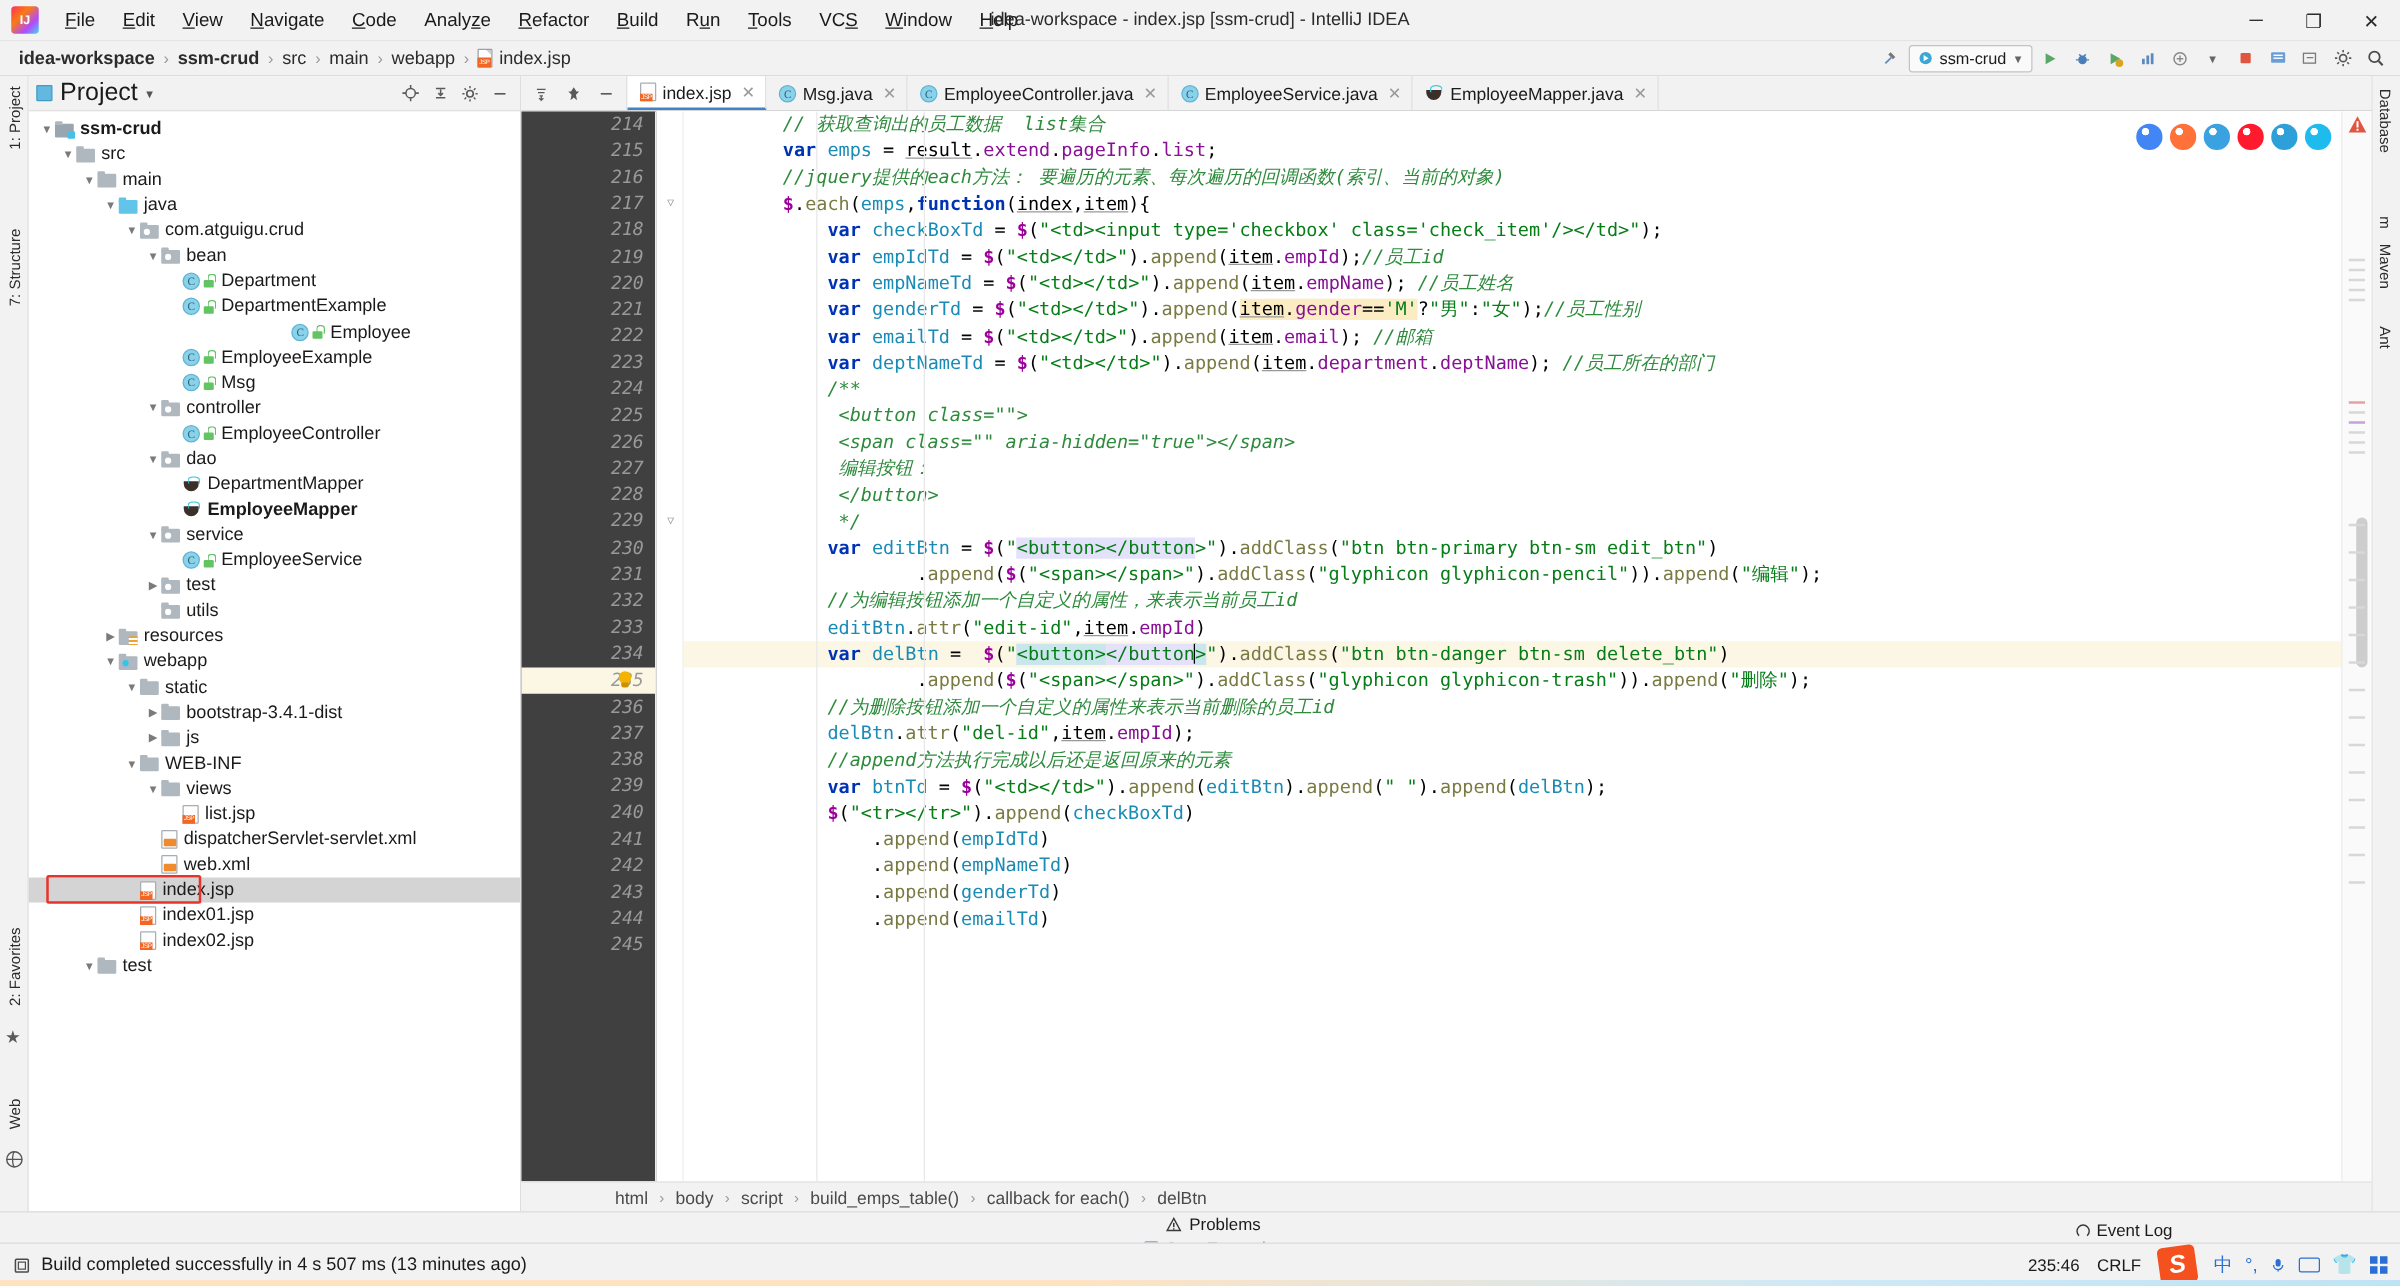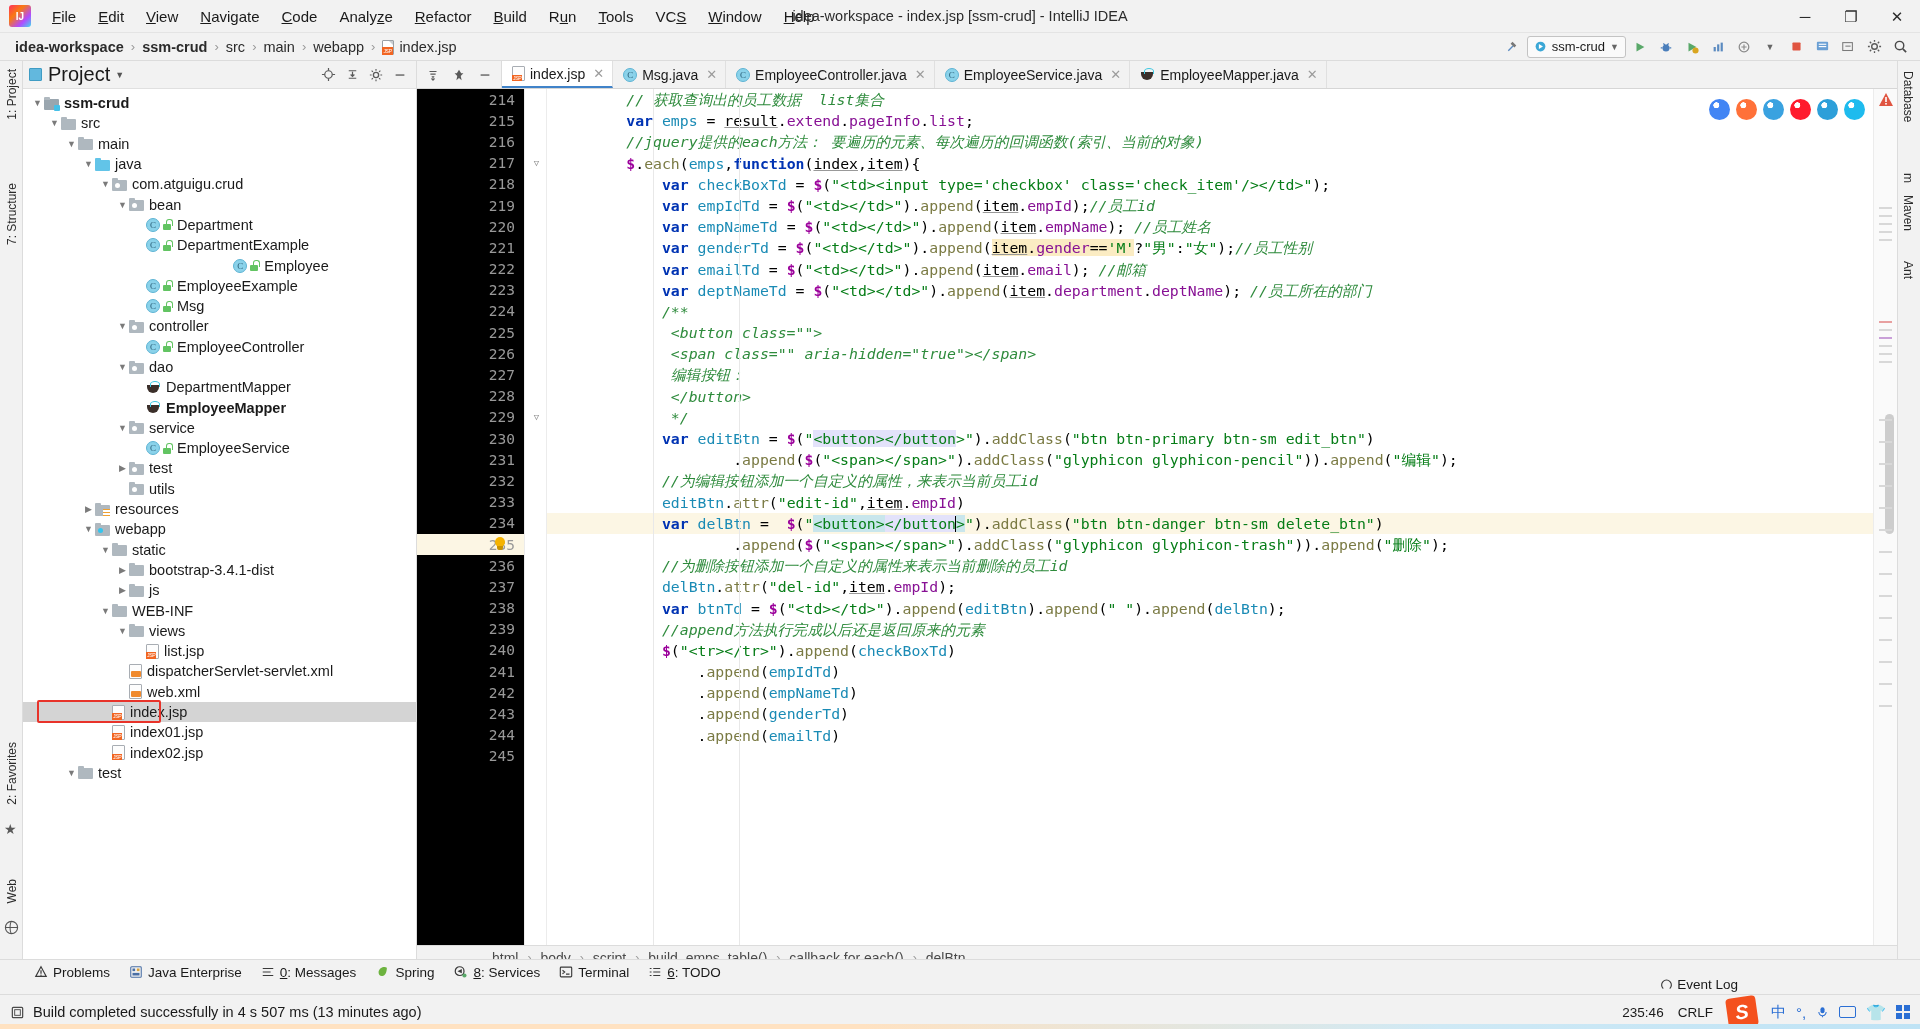--- a/index.html
+++ b/index.html
@@ -247,22 +247,23 @@
     content: ""; position: absolute; left: 1px; top: 4px; width: 12px; height: 8px;
     background: #3b2f2a; border-radius: 0 0 6px 6px;
   }
   .tab-mapper::after {
     content: ""; position: absolute; left: 4px; top: 0px; width: 8px; height: 5px;
     border: 1.6px solid #3ec7e0; border-radius: 50% 50% 0 0; border-bottom: none;
   }
 
   .code-wrap { flex: 1; display: flex; position: relative; overflow: hidden; background: #fff; }
   .gutter {
-    width: 108px; background: #000000; flex: none; position: relative;
+    width: 108px; background: #404040; flex: none; position: relative;
     border-right: 1px solid #ececec;
+    font-style: italic;
   }
   .gutter-line {
     height: 21.2px; display: flex; align-items: center; justify-content: flex-end;
     padding-right: 9px; font-size: 14.5px; color: #999999;
     font-family: "DejaVu Sans Mono", monospace; position: relative;
   }
   .gutter-line.cur { background: #fcf6e4; }
   .fold {
     position: absolute; right: -18px; top: 5px; width: 11px; height: 11px;
     color: #8c8c8c; font-size: 9px; line-height: 11px; text-align: center;
@@ -333,23 +334,23 @@
   
   .editor-crumbs {
     height: 24px; background: #f2f2f2; border-top: 1px solid #dcdcdc;
     display: flex; align-items: center; padding-left: 70px; font-size: 14px;
     color: #4a4a4a; gap: 4px;
   }
   .ec-sep { color: #9a9a9a; font-size: 12px; }
 
   
   .toolwin-bar {
-    position: absolute; left: 0; bottom: 45px; width: 1920px; height: 25px;
+    position: absolute; left: 0; bottom: 35px; width: 1920px; height: 25px;
     background: #f2f2f2; border-top: 1px solid #dcdcdc;
-    display: flex; align-items: center; padding-left: 28px; gap: 0px;
+    display: flex; align-items: center; padding-left: 28px; gap: 0px; flex-direction: column;
   }
   .tw {
     display: flex; align-items: center; gap: 5px; font-size: 13.5px; color: #1a1a1a;
     padding: 2px 13px 2px 6px; white-space: nowrap;
   }
   .tw u { text-decoration: underline; }
   .statusbar {
     position: absolute; left: 0; bottom: 0; width: 1920px; height: 35px;
     background: #f2f2f2; border-top: 1px solid #dcdcdc;
     display: flex; align-items: center; padding-left: 10px; font-size: 14.5px;
@@ -889,22 +890,22 @@
           <div class="cline">             <span class="cm">&lt;/button&gt;</span></div>
           <div class="cline">             <span class="cm">*/</span></div>
           <div class="cline">            <span class="kw">var</span> <span class="loc">editBtn</span> = <span class="dollar">$</span>(<span class="str">"<span class="sel-b">&lt;button&gt;&lt;/button</span>&gt;"</span>).<span class="fn">addClass</span>(<span class="str">"btn btn-primary btn-sm edit_btn"</span>)</div>
           <div class="cline">                    .<span class="fn">append</span>(<span class="dollar">$</span>(<span class="str">"&lt;span&gt;&lt;/span&gt;"</span>).<span class="fn">addClass</span>(<span class="str">"glyphicon glyphicon-pencil"</span>)).<span class="fn">append</span>(<span class="str">"编辑"</span>);</div>
           <div class="cline">            <span class="cm">//为编辑按钮添加一个自定义的属性，来表示当前员工id</span></div>
           <div class="cline">            <span class="loc">editBtn</span>.<span class="fn">attr</span>(<span class="str">"edit-id"</span>,<span class="param">item</span>.<span class="prop">empId</span>)</div>
           <div class="cline cur">            <span class="kw">var</span> <span class="loc">delBtn</span> =  <span class="dollar">$</span>(<span class="str">"<span class="sel-hl">&lt;button&gt;</span><span class="sel-b">&lt;/button</span><span class="caret"></span><span class="sel-hl">&gt;</span>"</span>).<span class="fn">addClass</span>(<span class="str">"btn btn-danger btn-sm delete_btn"</span>)</div>
           <div class="cline">                    .<span class="fn">append</span>(<span class="dollar">$</span>(<span class="str">"&lt;span&gt;&lt;/span&gt;"</span>).<span class="fn">addClass</span>(<span class="str">"glyphicon glyphicon-trash"</span>)).<span class="fn">append</span>(<span class="str">"删除"</span>);</div>
           <div class="cline">            <span class="cm">//为删除按钮添加一个自定义的属性来表示当前删除的员工id</span></div>
           <div class="cline">            <span class="loc">delBtn</span>.<span class="fn">attr</span>(<span class="str">"del-id"</span>,<span class="param">item</span>.<span class="prop">empId</span>);</div>
+          <div class="cline">            <span class="cm">//append方法执行完成以后还是返回原来的元素</span></div>
           <div class="cline">            <span class="kw">var</span> <span class="loc">btnTd</span> = <span class="dollar">$</span>(<span class="str">"&lt;td&gt;&lt;/td&gt;"</span>).<span class="fn">append</span>(<span class="loc">editBtn</span>).<span class="fn">append</span>(<span class="str">" "</span>).<span class="fn">append</span>(<span class="loc">delBtn</span>);</div>
-          <div class="cline">            <span class="cm">//append方法执行完成以后还是返回原来的元素</span></div>
           <div class="cline">            <span class="dollar">$</span>(<span class="str">"&lt;tr&gt;&lt;/tr&gt;"</span>).<span class="fn">append</span>(<span class="loc">checkBoxTd</span>)</div>
           <div class="cline">                .<span class="fn">append</span>(<span class="loc">empIdTd</span>)</div>
           <div class="cline">                .<span class="fn">append</span>(<span class="loc">empNameTd</span>)</div>
           <div class="cline">                .<span class="fn">append</span>(<span class="loc">genderTd</span>)</div>
           <div class="cline">                .<span class="fn">append</span>(<span class="loc">emailTd</span>)</div>
         </div>
       <div class="browser-row" id="browsers">
           <span class="bico" style="background: radial-gradient(circle at 35% 30%, rgb(255, 255, 255) 0px, rgb(255, 255, 255) 14%, rgb(66, 133, 244) 16%, rgb(66, 133, 244) 100%);"></span>
           <span class="bico" style="background: radial-gradient(circle at 35% 30%, rgb(255, 255, 255) 0px, rgb(255, 255, 255) 14%, rgb(255, 113, 57) 16%, rgb(255, 113, 57) 100%);"></span>
           <span class="bico" style="background: radial-gradient(circle at 35% 30%, rgb(255, 255, 255) 0px, rgb(255, 255, 255) 14%, rgb(58, 162, 224) 16%, rgb(58, 162, 224) 100%);"></span>

